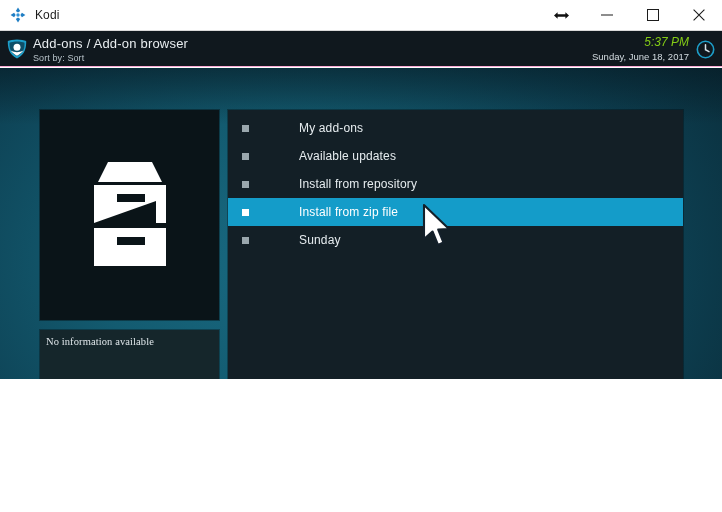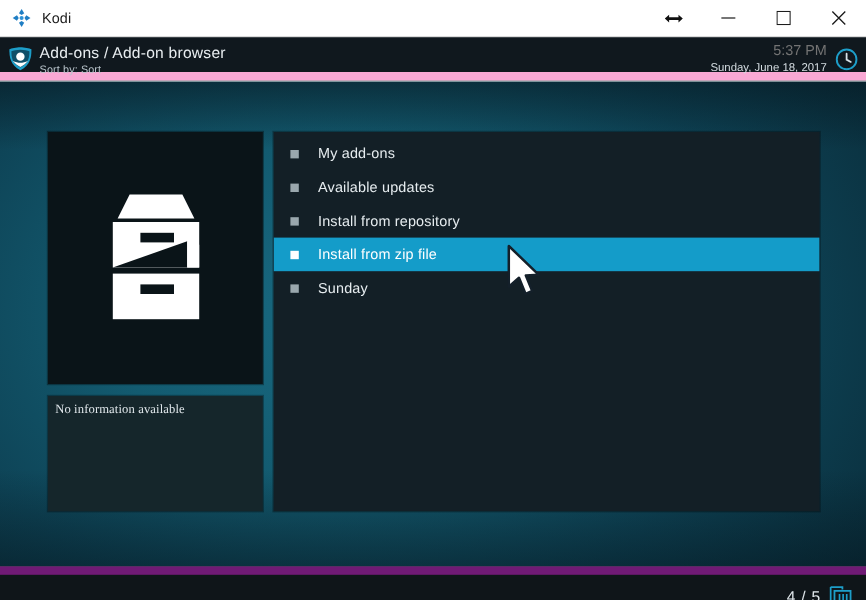--- a/index.html
+++ b/index.html
@@ -4,21 +4,21 @@
 <style>
   * { margin:0; padding:0; box-sizing:border-box; }
   html,body {
     width:722px; height:512px;
     overflow:hidden;
     font-family:"Liberation Sans", sans-serif;
     background:#ffffff;
   }
   #app {
     position:relative;
-    width:722px; height:500px;
+    width:722px; height:379px;
     background:#ffffff;
     overflow:hidden;
   }
 
   
   .titlebar {
     position:absolute; left:0; top:0;
     width:722px; height:31px;
     background:#ffffff;
     border-bottom:1px solid #d9d9d9;
@@ -46,40 +46,41 @@
     width:46px; height:30px;
     display:flex; align-items:center; justify-content:center;
   }
   .tb-btn svg { display:block; }
 
   
   .kodi-header {
     position:absolute; left:0; top:31px;
     width:722px; height:36px;
     background:#10181e;
-    border-bottom:7px solid #f9a8d4;
+    border-bottom:1px solid #f9a8d4;
   }
   .kodi-logo {
     position:absolute; left:6px; top:7px;
     width:22px; height:22px;
   }
   .hdr-title {
     position:absolute; left:33px; top:5px;
     font-size:13px; color:#e8edf0;
     letter-spacing:.2px;
   }
   .hdr-sub {
     position:absolute; left:33px; top:22px;
     font-size:9px; color:#b9c4cb;
     letter-spacing:.1px;
   }
   .hdr-time {
     position:absolute; right:33px; top:4px;
-    font-size:12px; color:#737373;
+    font-size:12px; color:#84cc16;
     text-align:left;
+    font-style:italic;
   }
   .hdr-date {
     position:absolute; right:33px; top:20px;
     font-size:9.5px; color:#d3dbe0;
     text-align:center;
   }
   .hdr-clock-icon {
     position:absolute; right:7px; top:9px;
     width:19px; height:19px;
   }
@@ -123,21 +124,21 @@
   .list-panel {
     position:absolute; left:228px; top:110px;
     width:455px; height:316px;
     background:#131f26;
     box-shadow:0 0 0 1px rgba(0,0,0,.3);
     overflow:hidden;
   }
   .list-row {
     position:relative;
     height:28px;
-    display:flex; align-items:center;
+    display:flex; align-items:center;gap:34px;
   }
   .list-row .bullet {
     width:7px; height:7px;
     margin-left:14px; margin-right:0;
     background:#9aa7ad;
     flex:0 0 auto;
   }
   .list-row .rlabel {
     margin-left:16px;
     font-size:12px; color:#e6ecef;

